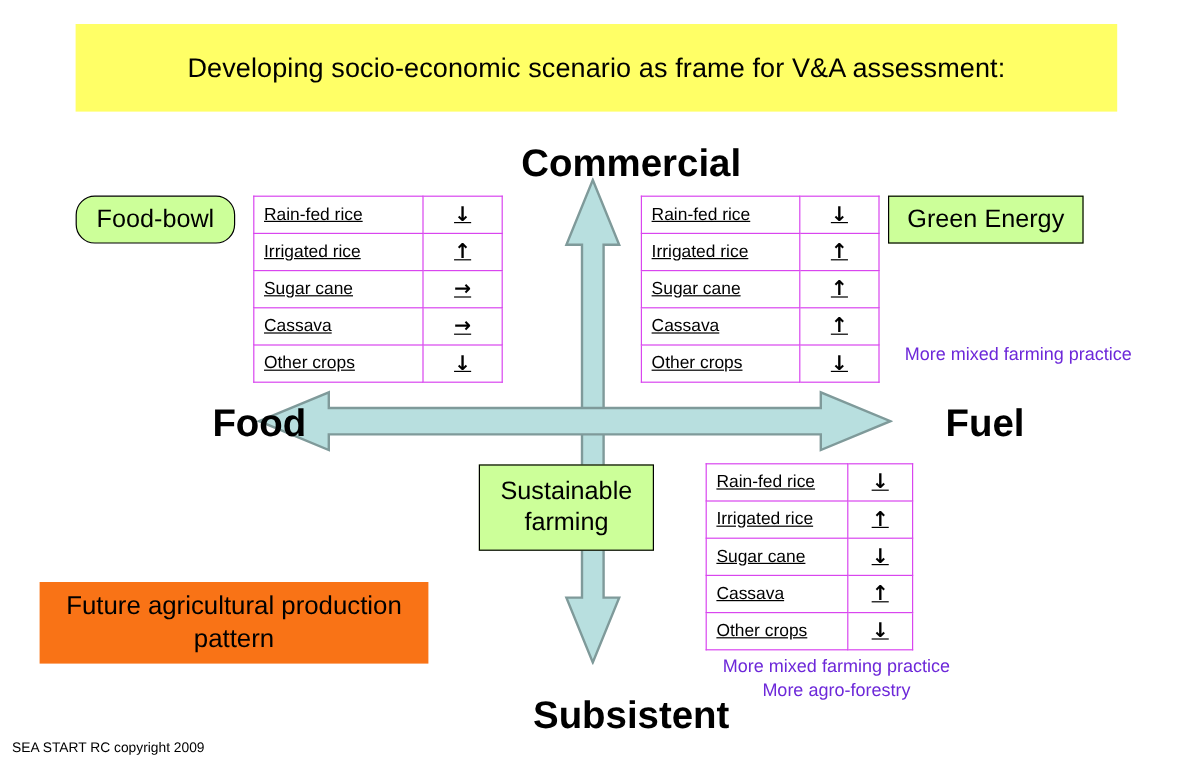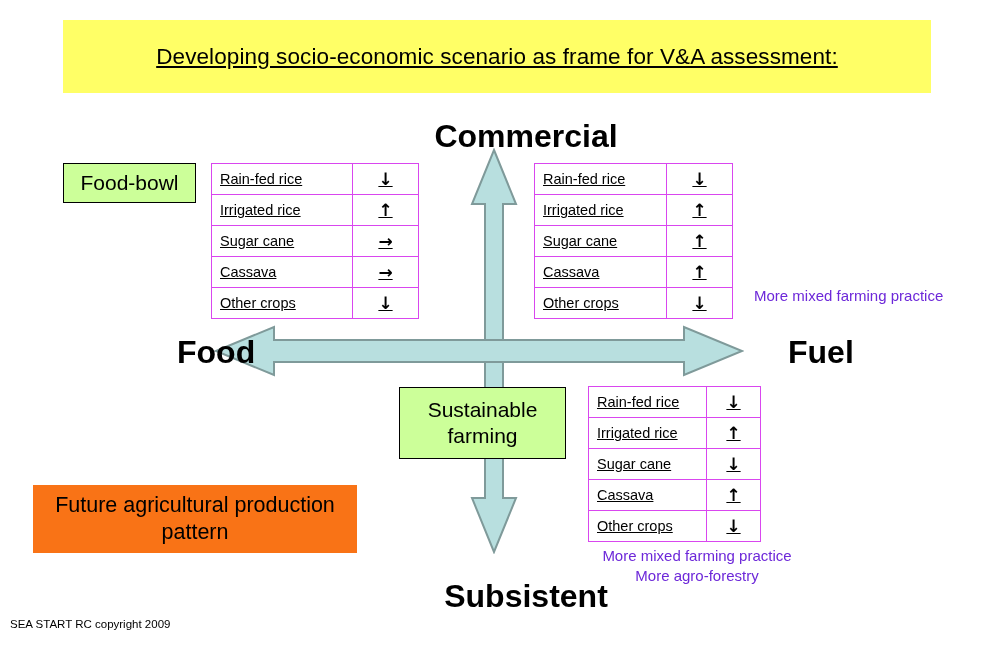--- a/index.html
+++ b/index.html
@@ -25,21 +25,20 @@
     left: 63px;
     top: 20px;
     width: 868px;
     height: 73px;
     background: #ffff66;
     display: flex;
     flex-direction: column;
     align-items: center;
     justify-content: center;
     line-height: 1.22;
-    text-decoration: underline;
   }
   #title-banner .tline {
     font-size: 22.5px;
     font-weight: normal;
     color: #000000;
     letter-spacing: .1px;
     white-space: nowrap;
   }
 
   
@@ -86,27 +85,28 @@
     background: #ccff99;
     border: 1px solid #000000;
   }
   .box-yellow {
     background: #f97316;
     border: none;
   }
   #box-food-bowl {
     left: 63px; top: 163px; width: 133px; height: 40px;
     font-size: 21px;
+    border-radius: 16px;
   }
   #box-green-energy {
     left: 740px; top: 163px; width: 163px; height: 40px;
     font-size: 21px;
   }
   #box-sustainable {
-    left: 399px; top: 387px; width: 167px; height: 72px;
+    left: 399px; top: 387px; width: 146px; height: 72px;
     font-size: 21px;
     line-height: 1.22;
     z-index: 5;
   }
   #box-future {
     left: 33px; top: 485px; width: 324px; height: 68px;
     font-size: 21.5px;
     line-height: 1.25;
   }
   #box-sustainable .inner,
@@ -183,20 +183,23 @@
 
   <div class="axis-label" id="label-commercial">Commercial</div>
   <div class="axis-label" id="label-subsistent">Subsistent</div>
   <div class="axis-label" id="label-food">Food</div>
   <div class="axis-label" id="label-fuel">Fuel</div>
 
   <div class="box box-green" id="box-food-bowl">
     <span>Food-bowl</span>
   </div>
 
+  <div class="box box-green" id="box-green-energy">
+    <span>Green Energy</span>
+  </div>
 
   <div class="box box-green" id="box-sustainable">
     <span class="inner">
       <span class="bline">Sustainable</span>
       <span class="bline">farming</span>
     </span>
   </div>
 
   <div class="box box-yellow" id="box-future">
     <span class="inner">

